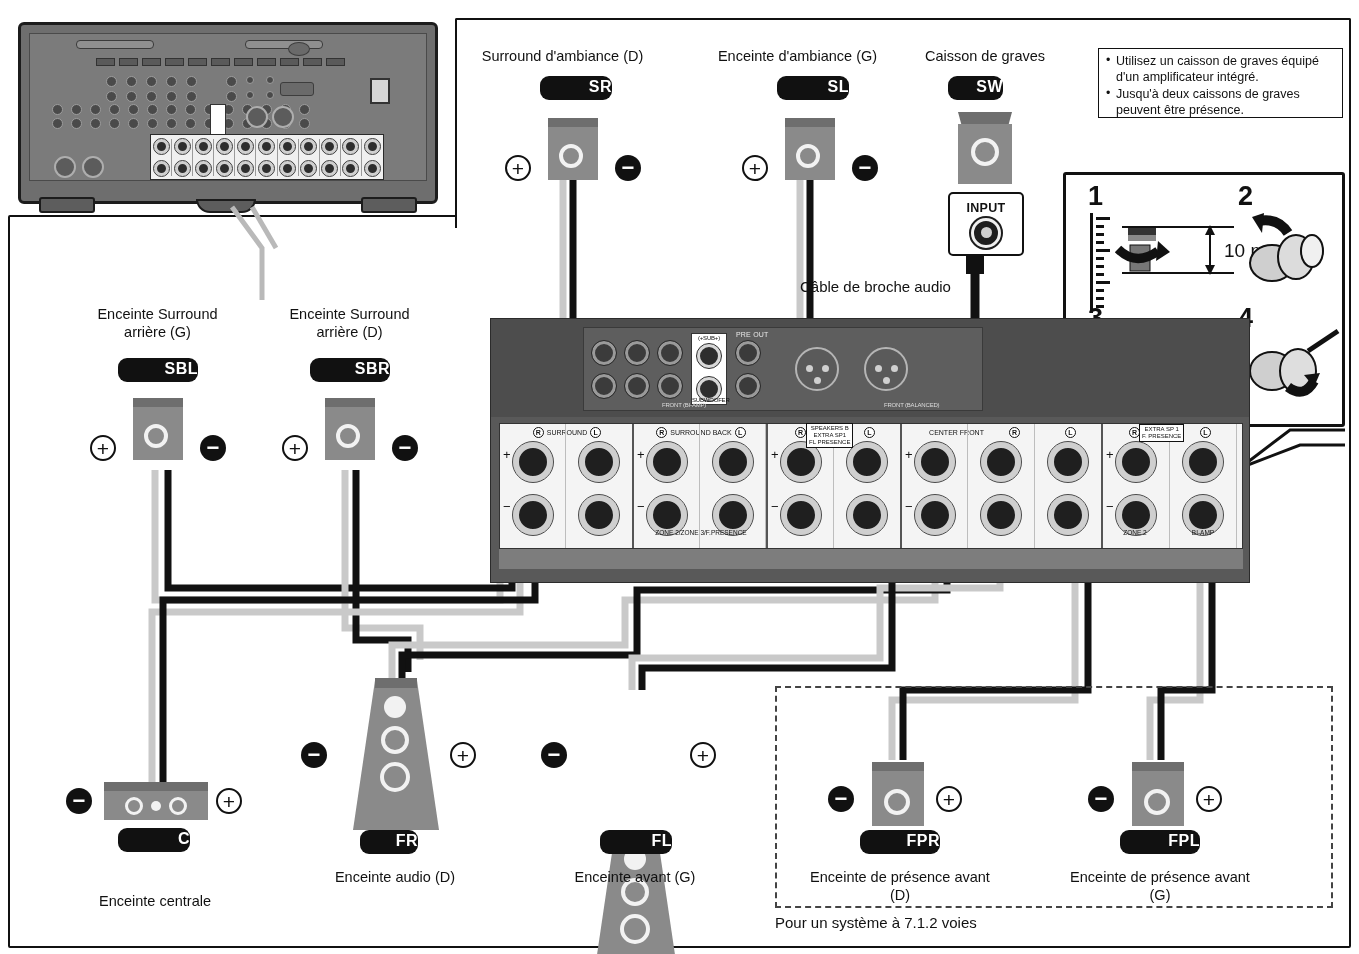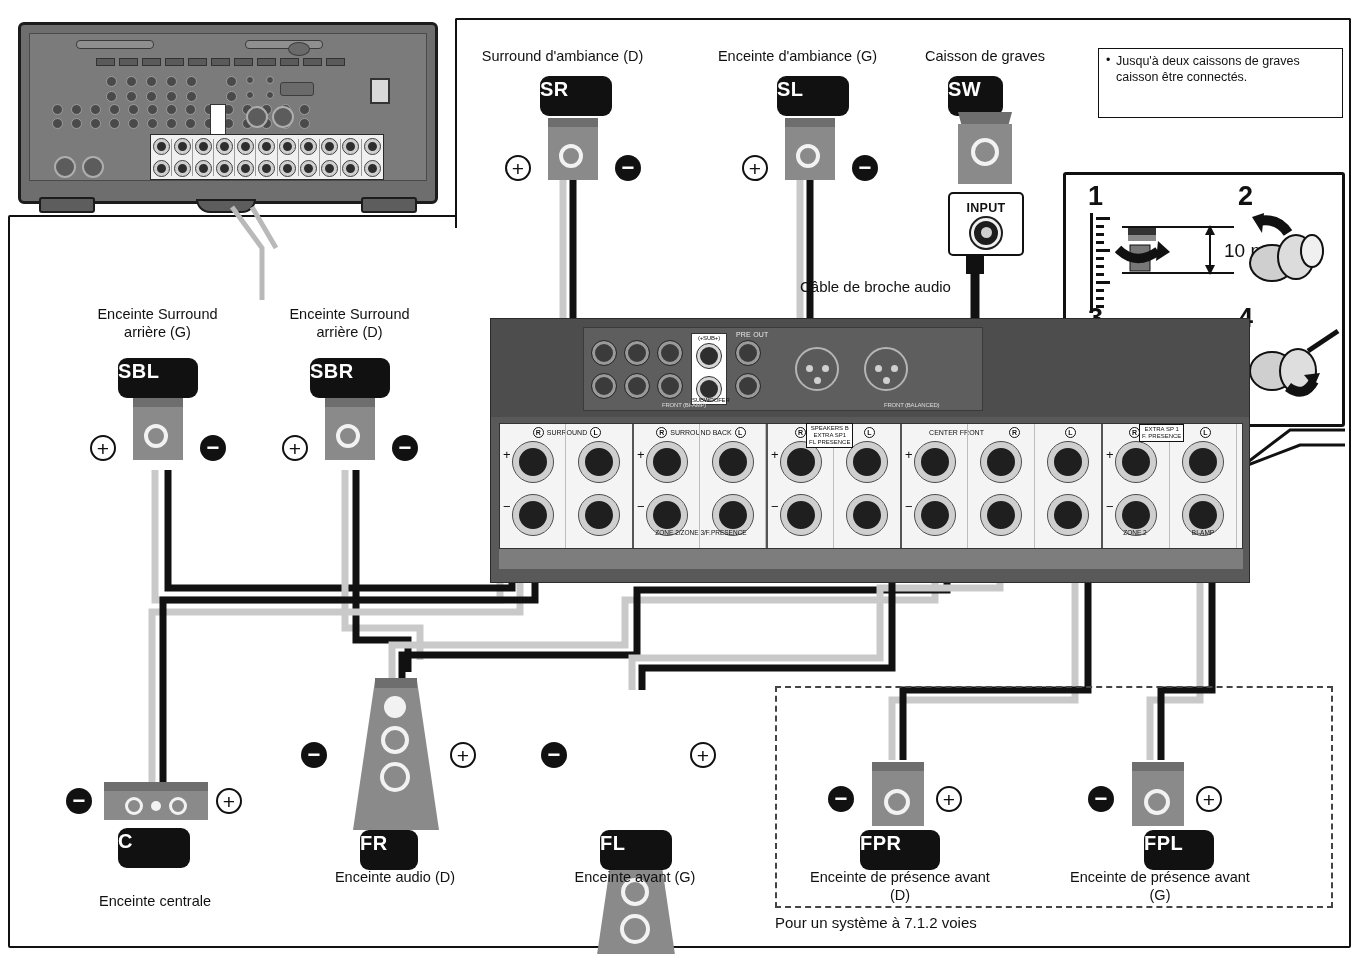--- a/index.html
+++ b/index.html
@@ -63,24 +63,24 @@
   .rx-foot { background:#5d5d5d; border:2px solid #1c1c1c; border-radius: 3px; }
   .rx-xlr { width: 22px; height: 22px; border-radius: 50%; background:#5c5c5c;
             border: 2px solid #aeaeae; }
   #rx-power { background:#d8d8d8; border:2px solid #333; }
 
   
   .pill {
     background: #111; color: #fff;
     border-radius: 9px;
     font-weight: bold;
-    text-align: left;
+    text-align: right;
     letter-spacing: .5px;
-    font-size: 20px;
-    padding: 2px 0 15px;
+    font-size: 16px;
+    padding: 2px 0 4px;
     font-family: "Liberation Sans", sans-serif;
   }
   .caption {
     font-size: 14.5px; color: #111; text-align: center; line-height: 1.25;
   }
 
   
   .spk-box {
     background: #8a8a8a;
     border-top: 9px solid #6e6e6e;
@@ -476,21 +476,22 @@
     <div class="rca-jack" style="margin-top:3px;"></div>
   </div>
 
   <div class="abs" id="pin-cable-label" style="left:800px; top:278px;">Câble de broche audio</div>
 
   <div class="abs" style="left:838px; top:339px; width:42px; height:28px; background:#cfcfcf; border:2px solid #111; border-radius:3px;"></div>
   <div class="abs" style="left:876px; top:344px; width:12px; height:18px; background:#e9e9e9; border:2px solid #111;"></div>
 
   <div class="abs" id="note-box">
     <ul>
-      <li>Jusqu'à deux caissons de graves caisson être connectés.</li>
+      <li>Utilisez un caisson de graves équipé d'un amplificateur intégré.</li>
+      <li>Jusqu'à deux caissons de graves peuvent être présence.</li>
     </ul>
   </div>
 
   <div class="abs" id="wire-box">
     <div class="step-num abs" style="left:22px; top:6px;">1</div>
     <div class="step-num abs" style="left:172px; top:6px;">2</div>
     <div class="step-num abs" style="left:22px; top:128px;">3</div>
     <div class="step-num abs" style="left:172px; top:128px;">4</div>
 
     <div class="ruler">
@@ -778,17 +779,17 @@
   <div class="abs caption" style="left:790px; top:868px; width:220px;">Enceinte de présence avant</div>
   <div class="abs caption" style="left:790px; top:886px; width:220px;">(D)</div>
 
   <div class="abs" style="left:1132px; top:762px; width:52px; height:64px;">
     <div class="spk-box" style="width:100%; height:100%; position:relative;">
       <div class="spk-driver abs" style="left:12px; top:18px; width:26px; height:26px;"></div>
     </div>
   </div>
   <div class="abs minus" style="left:1088px; top:786px;">−</div>
   <div class="abs plus" style="left:1196px; top:786px;">+</div>
-  <div class="abs pill" style="left:1120px; top:830px; width:70px;margin-left:24px;">FPL</div>
+  <div class="abs pill" style="left:1120px; top:830px; width:80px;">FPL</div>
   <div class="abs caption" style="left:1050px; top:868px; width:220px;">Enceinte de présence avant</div>
   <div class="abs caption" style="left:1050px; top:886px; width:220px;">(G)</div>
 
 </div>
 
 </body></html>

